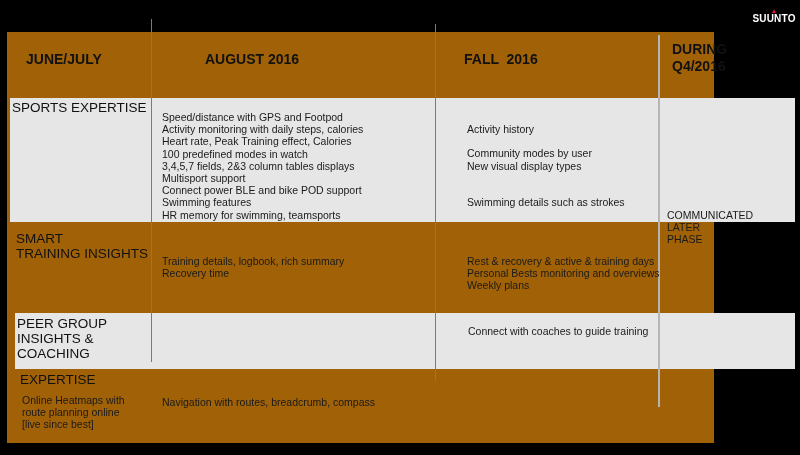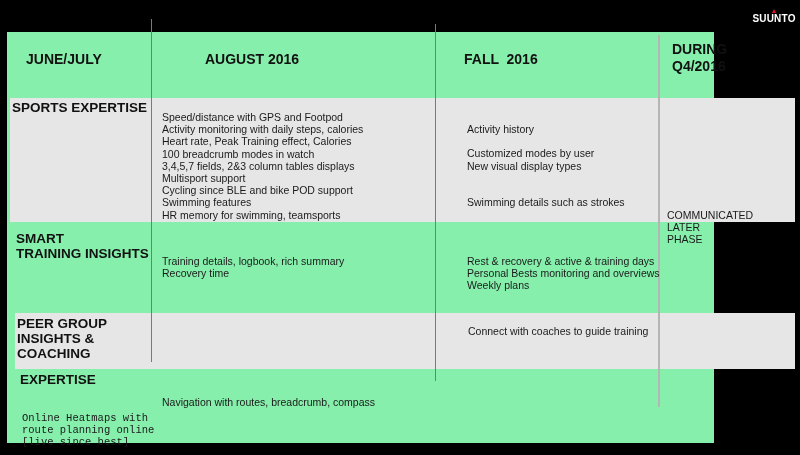--- a/index.html
+++ b/index.html
@@ -2,27 +2,27 @@
 <html><head>
 <meta charset="utf-8">
 <style>
   html, body { margin:0; padding:0; }
   body { width:800px; height:455px; background:#000; position:relative; overflow:hidden;
          font-family:"Liberation Sans", sans-serif; color:#111; }
   .logo { position:absolute; left:752px; top:9px; width:44px; text-align:center; }
   .logo .tri { width:0; height:0; border-left:2px solid transparent; border-right:2px solid transparent;
                border-bottom:4px solid #e0102a; margin:0 auto 1px auto; }
   .logo .txt { color:#fff; font-weight:bold; font-size:10px; letter-spacing:0.2px; line-height:10px; }
-  .panel { position:absolute; left:7px; top:32px; width:707px; height:411px; background:#86efac; }
+  .panel { position:absolute; left:7px; top:32px; width:707px; height:411px; background:#a16207; }
   .band { position:absolute; left:3px; width:785px; background:#e6e6e6; }
   .vline { position:absolute; width:1px; background:#7a7a7a; }
   .vline.light { background:#b5b5b5; width:2px; }
   .top-stub { position:absolute; width:1px; background:#7a7a7a; }
   .hdr { position:absolute; font-weight:bold; font-size:14px; line-height:17px; color:#111; }
-  .cat { position:absolute; font-weight:bold; font-size:13.5px; line-height:15px; color:#111; }
+  .cat { position:absolute; font-weight:normal; font-size:13.5px; line-height:15px; color:#111; }
   .lines { position:absolute; font-size:10.5px; line-height:12.2px; color:#1a1a1a; white-space:nowrap; }
   .lines div { height:12.2px; }
   .gap { height:12.2px; }
   .center { text-align:left; }
 </style>
 </head>
 <body>
 
 <div class="logo">
   <div class="tri"></div>
@@ -59,32 +59,32 @@
     <div>PEER GROUP</div>
     <div>INSIGHTS &amp;</div>
     <div>COACHING</div>
   </div>
   <div class="cat" style="left:13px; top:340px;">EXPERTISE</div>
 
   <div class="lines" style="left:155px; top:79px;">
     <div>Speed/distance with GPS and Footpod</div>
     <div>Activity monitoring with daily steps, calories</div>
     <div>Heart rate, Peak Training effect, Calories</div>
-    <div>100 breadcrumb modes in watch</div>
+    <div>100 predefined modes in watch</div>
     <div>3,4,5,7 fields, 2&amp;3 column tables displays</div>
     <div>Multisport support</div>
-    <div>Cycling since BLE and bike POD support</div>
+    <div>Connect power BLE and bike POD support</div>
     <div>Swimming features</div>
     <div>HR memory for swimming, teamsports</div>
   </div>
 
   <div class="lines" style="left:460px; top:91px;">
     <div>Activity history</div>
     <div class="gap"></div>
-    <div>Customized modes by user</div>
+    <div>Community modes by user</div>
     <div>New visual display types</div>
     <div class="gap"></div>
     <div class="gap"></div>
     <div>Swimming details such as strokes</div>
   </div>
 
   <div class="lines center" style="left:660px; top:177px; width:124px;">
     <div>COMMUNICATED</div>
     <div>LATER</div>
     <div>PHASE</div>
@@ -98,21 +98,21 @@
   <div class="lines" style="left:460px; top:223px;">
     <div>Rest &amp; recovery &amp; active &amp; training days</div>
     <div>Personal Bests monitoring and overviews</div>
     <div>Weekly plans</div>
   </div>
 
   <div class="lines" style="left:461px; top:293px;">
     <div>Connect with coaches to guide training</div>
   </div>
 
-  <div class="lines" style="left:15px; top:380px;font-family:Liberation Mono, monospace;">
+  <div class="lines" style="left:15px; top:362px;">
     <div>Online Heatmaps with</div>
     <div>route planning online</div>
     <div>[live since best]</div>
   </div>
 
   <div class="lines" style="left:155px; top:364px;">
     <div>Navigation with routes, breadcrumb, compass</div>
   </div>
 </div>
 

